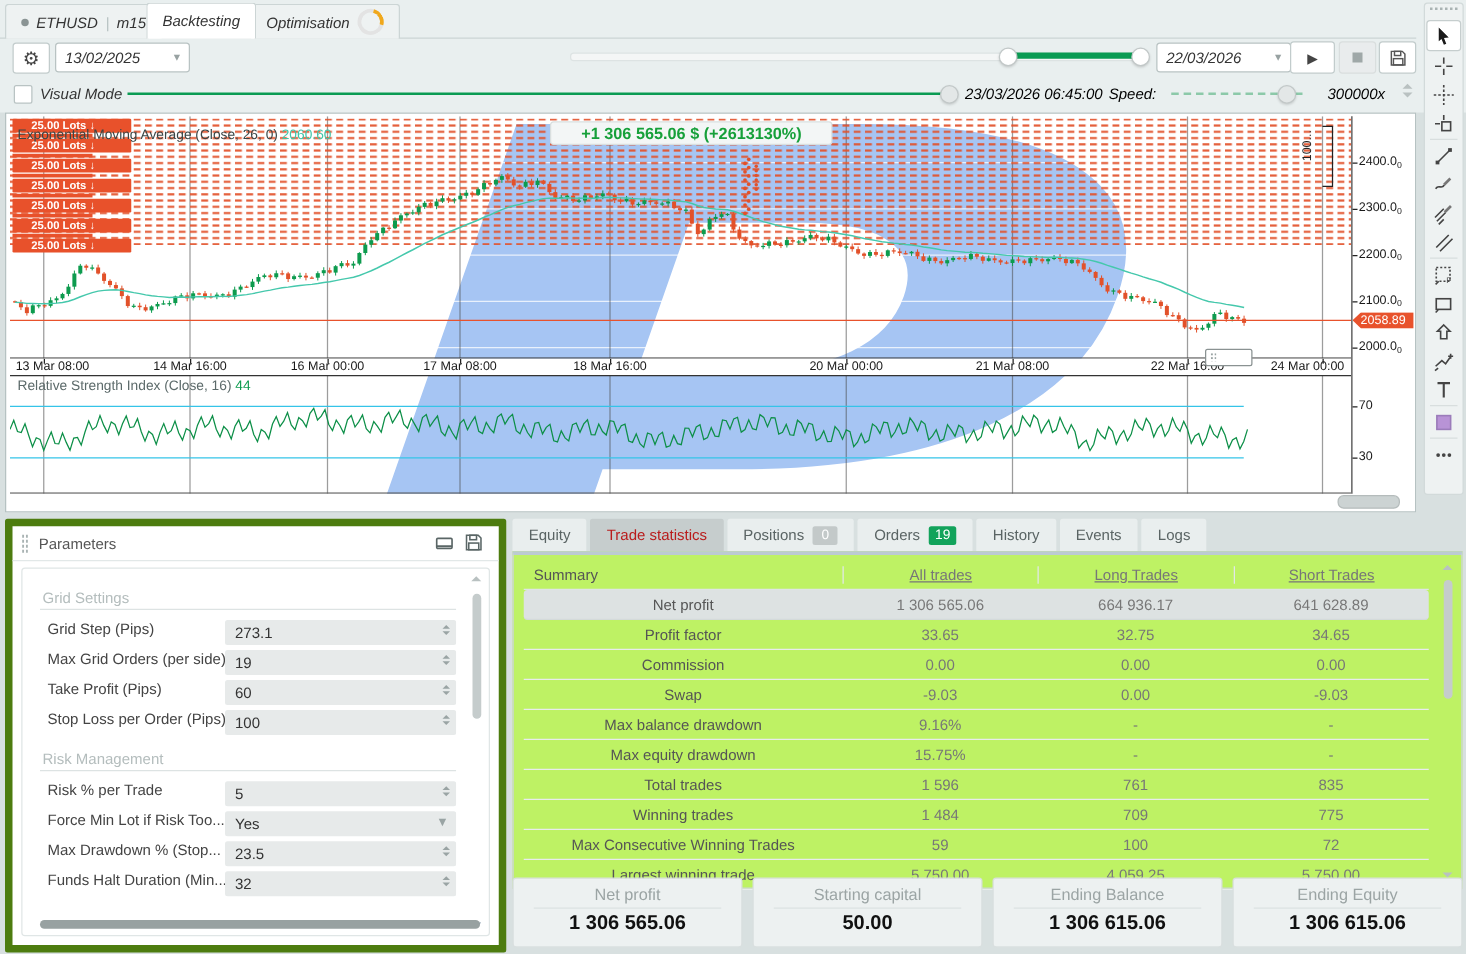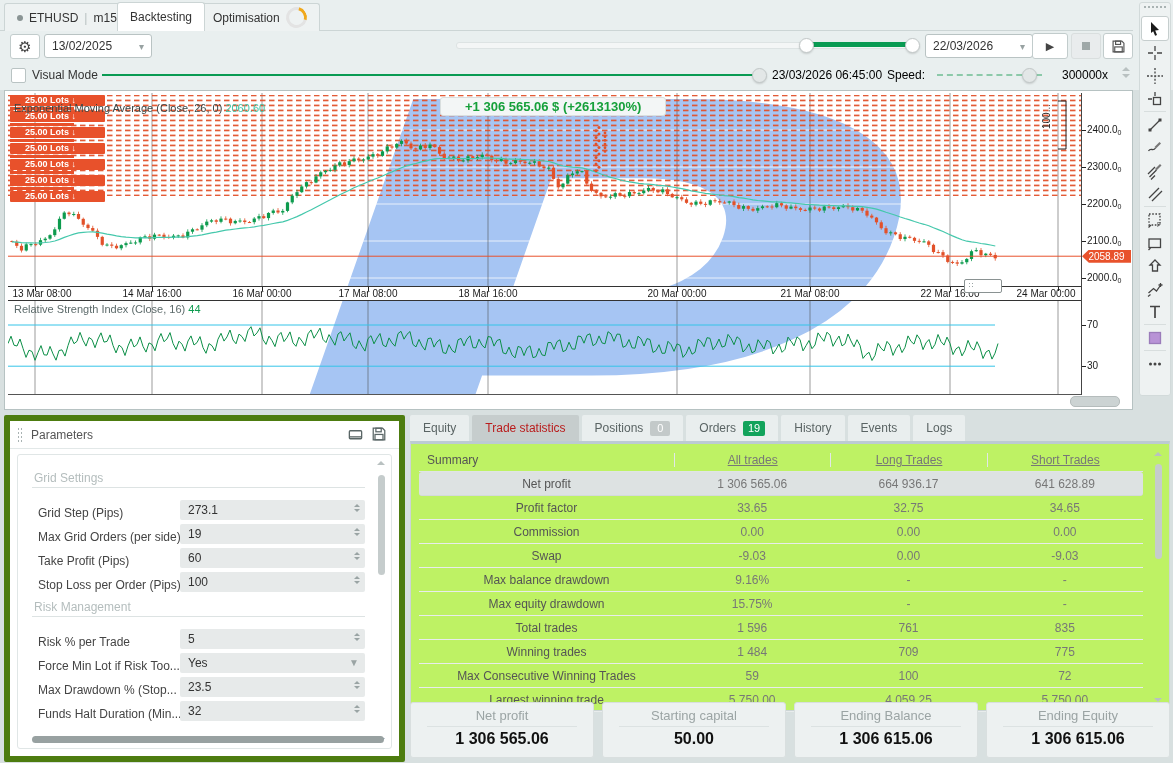--- a/index.html
+++ b/index.html
@@ -1,20 +1,20 @@
 <!DOCTYPE html>
 <html><head>
 <meta charset="utf-8">
 <style>
   html,body{margin:0;padding:0;}
   body{width:1173px;height:763px;position:relative;overflow:hidden;background:#d8e0e0;
        font-family:"Liberation Sans","DejaVu Sans",sans-serif;font-size:12px;color:#333;}
   .abs{position:absolute;}
   
-  #header{left:0;top:0;width:1173px;height:90px;background:#e9efef;}
+  #header{left:0;top:0;width:1173px;height:90px;background:#e9efef;font-style:italic;}
   .tabstrip{left:0;top:0;width:1133px;height:30px;border-bottom:1px solid #ccd5d5;}
   .tab{position:absolute;top:3px;height:27px;line-height:26px;padding:0 12px;background:#eef2f2;
        border:1px solid #ccd5d5;border-bottom:none;border-radius:3px 3px 0 0;color:#333;display:flex;align-items:center;gap:6px;}
   .tab.active{background:#fff;height:28px;top:2px;z-index:3;}
   .dot{width:6px;height:6px;border-radius:50%;background:#8a9494;display:inline-block;}
   .sep-bar{color:#b8c2c2;}
   .spinner-ring{width:15px;height:15px;border-radius:50%;border:3px solid #e3e3e3;border-right-color:#f0a81c;transform:rotate(-30deg);}
   .btn{position:absolute;background:#fff;border:1px solid #c2cccc;border-radius:3px;display:flex;align-items:center;justify-content:center;color:#444;}
   .btn.disabled{background:#e9eced;border-color:#d9dede;color:#a8b0b0;}
   .datebox{position:absolute;height:22px;background:#fff;border:1px solid #b9c3c3;border-radius:3px;
@@ -72,21 +72,21 @@
   
   #params{left:4px;top:415px;width:401px;height:347px;background:#fff;border:6px solid #4d7c0f;border-radius:2px;box-sizing:border-box;}
   #params-header{position:absolute;left:0;top:0;right:0;height:27px;border-bottom:1px solid #e2e8e8;display:flex;align-items:center;}
   #params-grip{width:6px;height:16px;margin:0 8px 0 7px;background-image:radial-gradient(#a9b3b3 40%,transparent 42%);background-size:3px 4px;}
   #params-title{color:#555;}
   .ph-icon{position:absolute;top:5px;width:18px;height:17px;color:#5a6666;}
   #params-card{position:absolute;left:7px;top:33px;right:7px;bottom:7px;border:1px solid #e0e6e6;border-radius:3px;}
   #params-scroll{position:absolute;left:14px;top:8px;right:26px;bottom:14px;overflow:hidden;}
   .sec-title{color:#b4bdbd;margin:8px 0 2px 2px;}
   .sec-hr{border:none;border-top:1px solid #dde3e3;margin:2px 0 8px 0;}
-  .prow{display:flex;align-items:flex-end;height:24px;margin-left:6px;}
+  .prow{display:flex;align-items:flex-start;height:24px;margin-left:6px;}
   .prow .plabel{width:142px;color:#444;white-space:nowrap;overflow:hidden;}
   .pinput{position:relative;flex:1;height:20px;background:#e7eaea;border-radius:2px;color:#333;line-height:20px;padding-left:8px;box-sizing:border-box;}
   .pspin{position:absolute;right:5px;top:4px;}
   .pspin .tri-up{border-width:3.5px;border-bottom-color:#9aa4a4;}
   .pspin .tri-dn{border-width:3.5px;border-top-color:#9aa4a4;margin-top:2px;}
   .pddl{position:absolute;right:6px;top:0;color:#9aa4a4;font-size:10px;}
   .vsb{position:absolute;right:5px;top:6px;bottom:6px;width:9px;}
   .vsb .thumbv{position:absolute;left:1px;width:7px;background:#c5cccc;border-radius:4px;}
   .vsb .tri-up{position:absolute;top:0;left:0;}
   .vsb .tri-dn{position:absolute;bottom:0;left:0;margin-top:0;}

